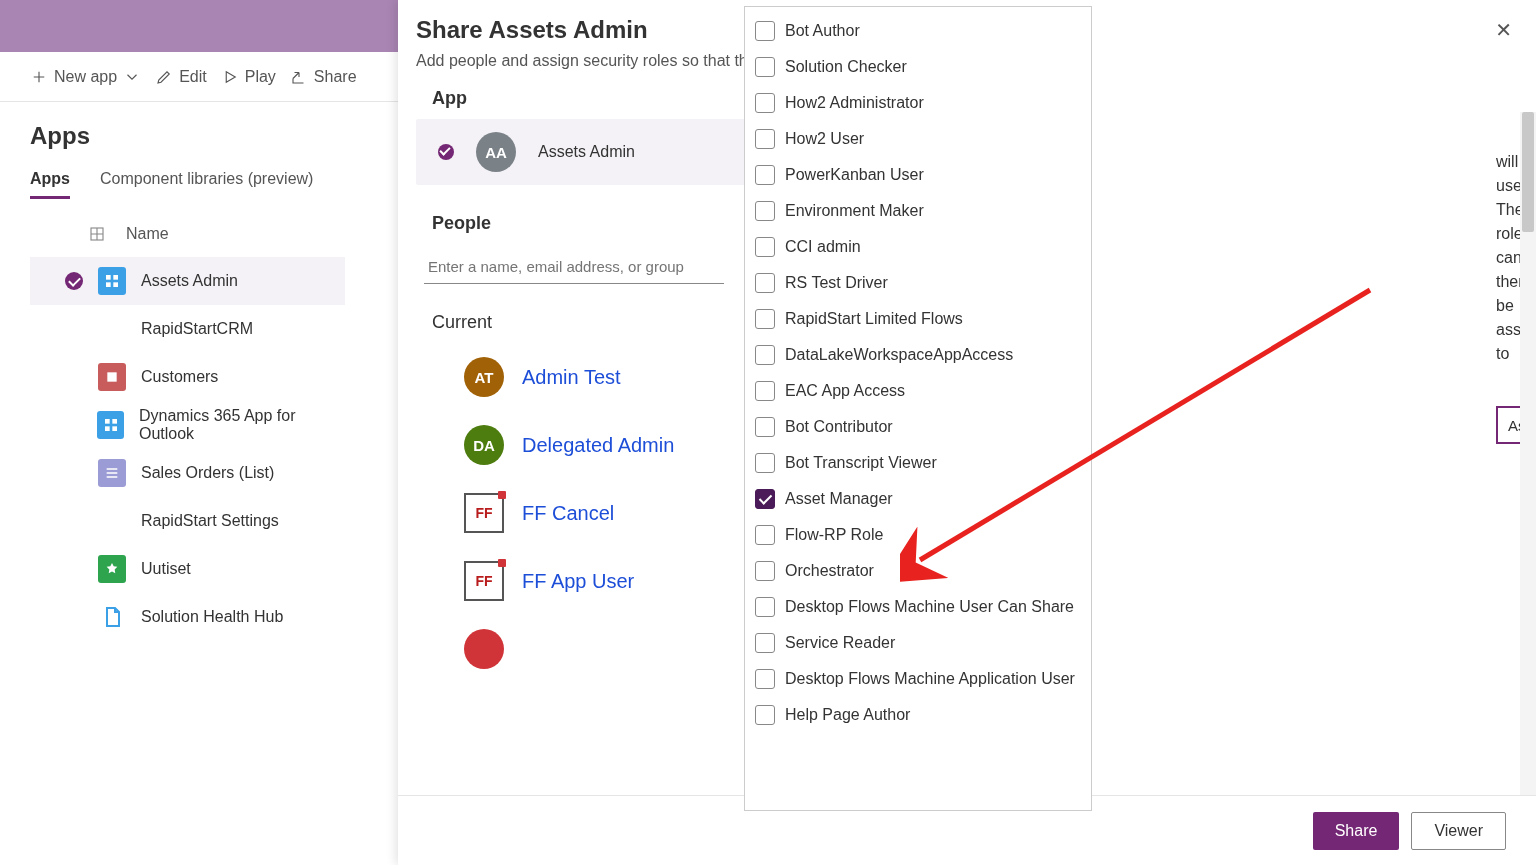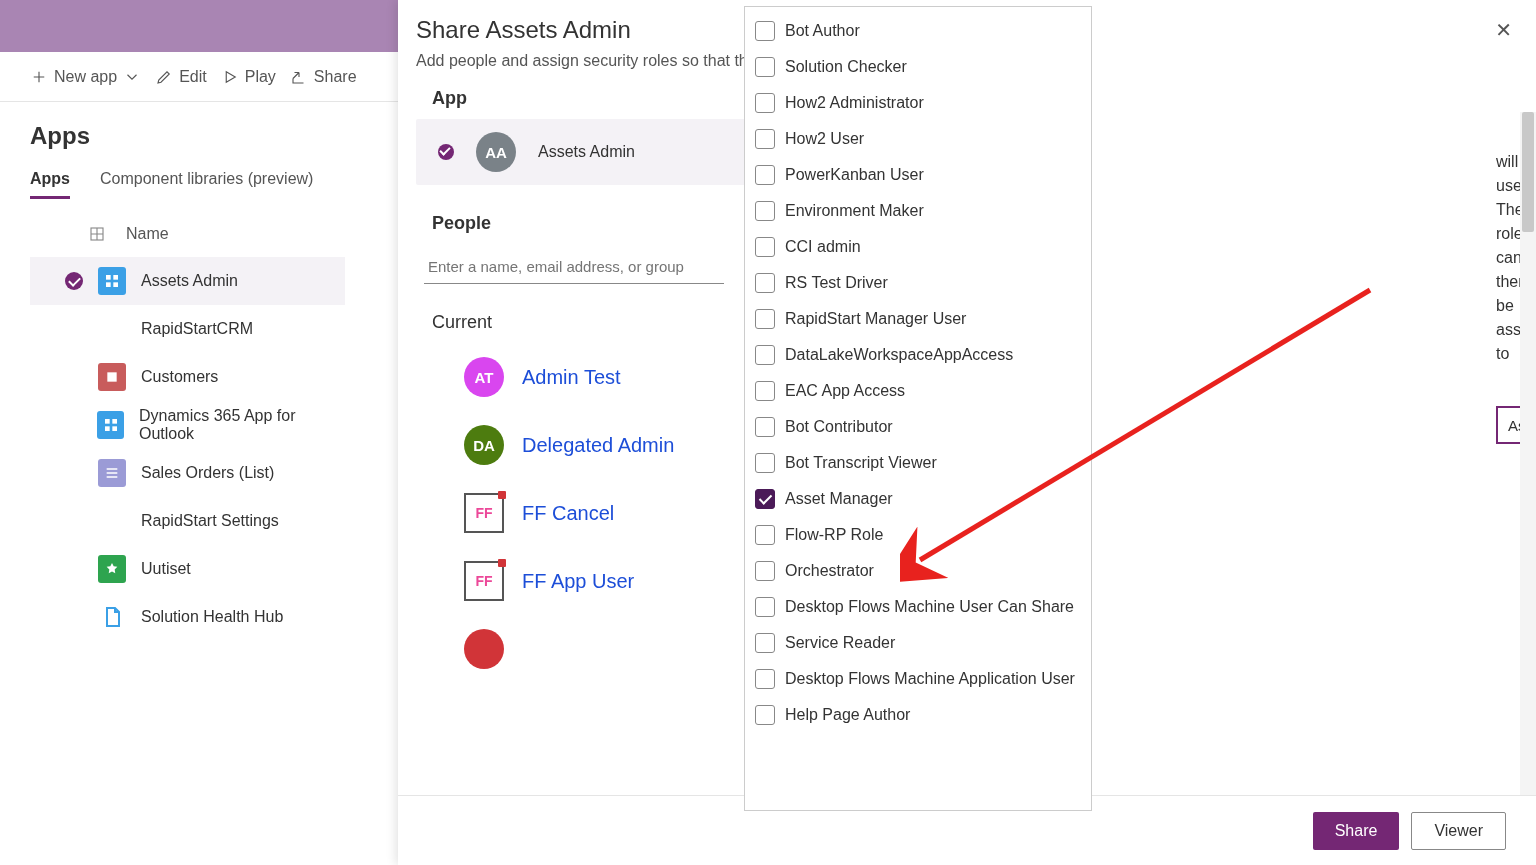--- a/index.html
+++ b/index.html
@@ -20,31 +20,31 @@
   .app-row { display:flex; align-items:center; height:48px; padding-left:35px; gap:15px; cursor:pointer; }
   .app-row.selected { background:#f4f2f6; }
   .radio { width:18px; height:18px; border:1px solid transparent; }
   .radio.on { background:#742774; border-radius:50%; position:relative; }
   .radio.on::after { content:""; position:absolute; left:5px; top:2px; width:5px; height:9px; border:solid #fff; border-width:0 2px 2px 0; transform:rotate(45deg); }
   .app-icon { width:28px; height:28px; display:flex; align-items:center; justify-content:center; font-size:14px; color:#fff; border-radius:3px; }
   .app-name { font-size:16px; color:#333; }
   
   .modal { position:absolute; left:398px; top:0; right:0; bottom:0; background:#fff; box-shadow:-2px 0 10px rgba(0,0,0,0.12); display:flex; flex-direction:column; }
   .modal-header { padding:16px 40px 0 18px; }
-  .modal-title { font-size:24px; font-weight:400; color:#333; }
+  .modal-title { font-size:24px; font-weight:700; color:#333; }
   .modal-sub { font-size:16px; color:#555; margin-top:8px; }
   .close-x { position:absolute; top:18px; right:24px; cursor:pointer; font-size:20px; color:#555; }
   .modal-body { flex:1; display:flex; padding:18px 20px 18px 18px; gap:0; overflow:hidden; }
   .left-col { width:330px; }
   .sect-title { font-size:18px; font-weight:600; color:#333; margin-bottom:10px; margin-left:16px; }
   .app-sel { display:flex; align-items:center; gap:22px; background:#f4f2f6; height:66px; padding-left:22px; border-radius:2px; }
   .sel-dot { width:16px; height:16px; border-radius:50%; background:#742774; position:relative; flex:0 0 16px; }
   .sel-dot::after { content:""; position:absolute; left:4px; top:1px; width:4px; height:8px; border:solid #fff; border-width:0 2px 2px 0; transform:rotate(45deg); }
   .avatar { width:40px; height:40px; border-radius:50%; display:flex; align-items:center; justify-content:center; color:#fff; font-size:15px; font-weight:600; flex:0 0 40px; }
-  .avatar-square { width:40px; height:40px; border:2px solid #555; display:flex; align-items:center; justify-content:center; font-size:14px; font-weight:600; color:#ec4899; position:relative; flex:0 0 40px; }
+  .avatar-square { width:40px; height:40px; border:2px solid #555; display:flex; align-items:center; justify-content:center; font-size:14px; font-weight:600; color:#b91c1c; position:relative; flex:0 0 40px; }
   .avatar-square::after { content:""; position:absolute; top:-4px; right:-4px; width:8px; height:8px; background:#d13438; border-radius:1px; }
   .people-input { width:300px; border:none; border-bottom:1px solid #888; padding:8px 4px; font-size:15px; outline:none; margin-left:8px; margin-top:6px; }
   .people-list { margin-top:24px; margin-left:48px; display:flex; flex-direction:column; gap:28px; }
   .person { display:flex; align-items:center; gap:18px; cursor:pointer; }
   .person-name { font-size:20px; color:#1d4ed8; }
   .roles-panel { position:absolute; left:744px; top:6px; width:348px; height:805px; background:#fff; border:1px solid #ccc; overflow-y:scroll; padding:6px 0; z-index:5; }
   .roles-panel::-webkit-scrollbar { width:16px; }
   .role-item { display:flex; align-items:center; gap:10px; padding:8px 10px; cursor:pointer; }
   .chk { width:20px; height:20px; border:1px solid #888; border-radius:3px; background:#fff; flex:0 0 20px; }
   .chk.on { background:#4b1a58; border-color:#4b1a58; position:relative; }
@@ -203,21 +203,21 @@
         </div>
         <span style="font-size:16px;">Assets Admin</span>
       </div>
 
       <div class="sect-title" style="margin-top:28px;">People</div>
       <input class="people-input" placeholder="Enter a name, email address, or group" style="">
 
       <div class="sect-title" style="margin-top:28px; font-weight:400;">Current</div>
       <div class="people-list" id="people-list">
           <div class="person">
-            <div class="avatar" style="background: #d946ef; text-align: right;">AT</div>
+            <div class="avatar" style="background: #a16207; text-align: right;">AT</div>
             <span class="person-name">Admin Test</span>
           </div>
           <div class="person">
             <div class="avatar" style="background: #4d7c0f;">DA</div>
             <span class="person-name">Delegated Admin</span>
           </div>
           <div class="person">
             <div class="avatar-square">FF</div>
             <span class="person-name">FF Cancel</span>
           </div>
@@ -279,21 +279,21 @@
     <div class="role-item">
       <div class="chk"></div>
       <span class="role-label">CCI admin</span>
     </div>
     <div class="role-item">
       <div class="chk"></div>
       <span class="role-label">RS Test Driver</span>
     </div>
     <div class="role-item">
       <div class="chk"></div>
-      <span class="role-label">RapidStart Manager User</span>
+      <span class="role-label">RapidStart Limited Flows</span>
     </div>
     <div class="role-item">
       <div class="chk"></div>
       <span class="role-label">DataLakeWorkspaceAppAccess</span>
     </div>
     <div class="role-item">
       <div class="chk"></div>
       <span class="role-label">EAC App Access</span>
     </div>
     <div class="role-item">

